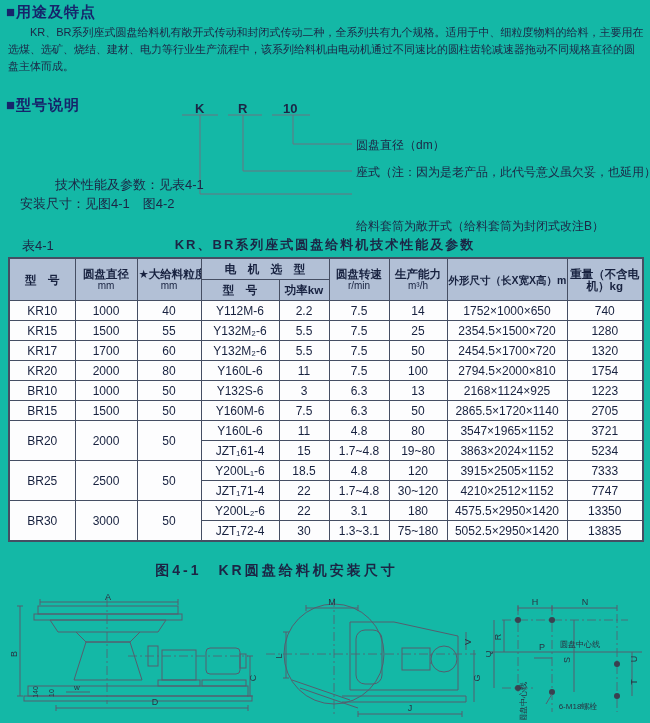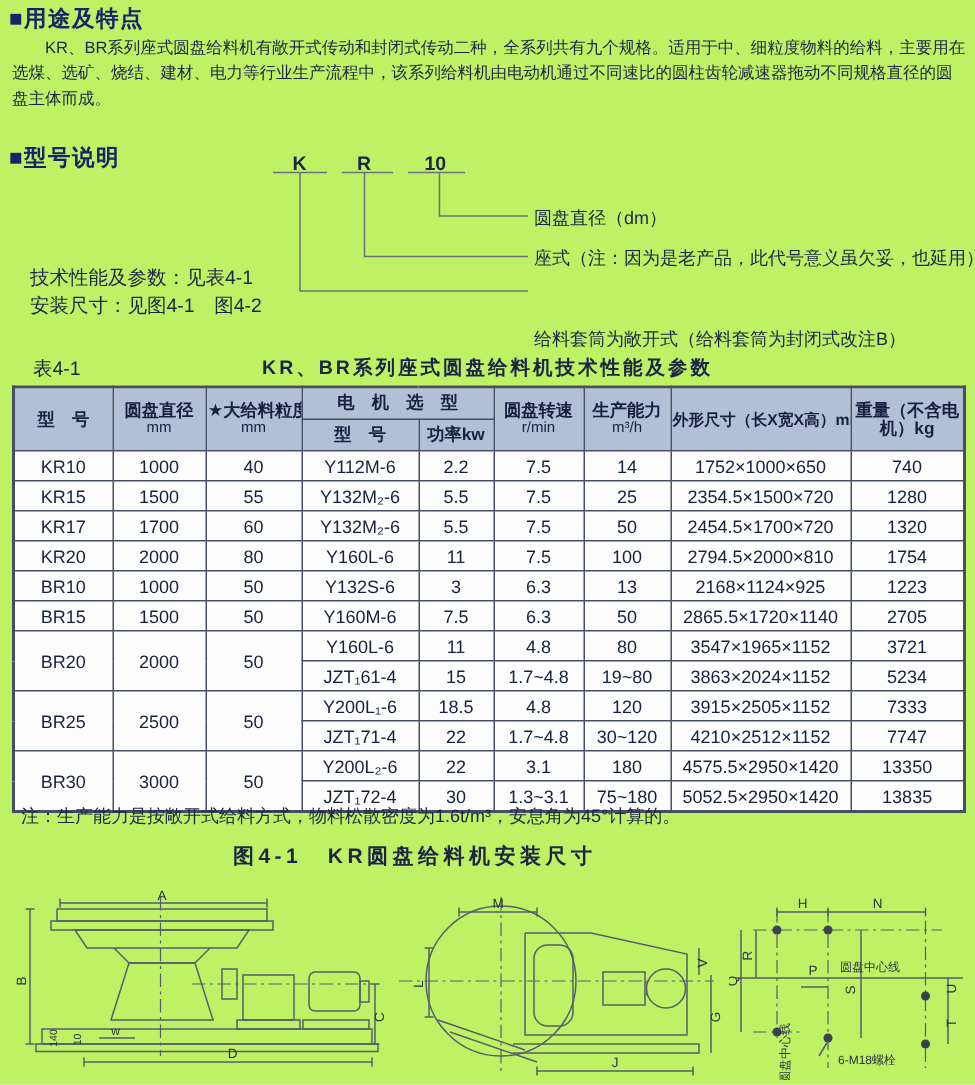--- a/index.html
+++ b/index.html
@@ -1,18 +1,18 @@
 <!DOCTYPE html>
 <html><head>
 <meta charset="utf-8">
 <style>
   html,body{margin:0;padding:0;}
   .page{
     position:relative; width:650px; height:723px; overflow:hidden;
-    background:#bef264;
+    background:#14b8a6;
     font-family:"Liberation Sans","DejaVu Sans",sans-serif;
     color:#1c2545;
   }
   .sec-title{
     position:absolute; left:6px;
     font-size:15px; font-weight:bold; color:#16246b; letter-spacing:1px;
   }
   .body-text{
     position:absolute; left:8px; width:636px; margin:0;
     font-size:11px; line-height:17px; text-indent:2em; color:#1c2545;
@@ -79,21 +79,21 @@
     <polyline class="mline" points="200,20 200,99 352,99"></polyline>
   </svg>
   <span class="model-letter" style="left:195px;top:101px;">K</span>
   <span class="model-letter" style="left:238px;top:101px;">R</span>
   <span class="model-letter" style="left:283px;top:101px;">10</span>
 
   <div class="callout-label" style="top:137px;">圆盘直径（dm）</div>
   <div class="callout-label" style="top:164px;">座式（注：因为是老产品，此代号意义虽欠妥，也延用）</div>
   <div class="callout-label" style="top:198px;margin-top:20px;">给料套筒为敞开式（给料套筒为封闭式改注B）</div>
 
-  <div class="ref-line" style="top:176px;">技术性能及参数：见表4-1</div>
+  <div class="ref-line" style="top:176px;margin-left:35px;">技术性能及参数：见表4-1</div>
   <div class="ref-line" style="top:195px;">安装尺寸：见图4-1　图4-2</div>
 
   <div class="table-label">表4-1</div>
   <div class="table-title">KR、BR系列座式圆盘给料机技术性能及参数</div>
 
   <table class="spec">
     <colgroup>
       <col style="width:66px">
         <col style="width:62px">
         <col style="width:64px">
@@ -252,21 +252,20 @@
           <td>JZT₁72-4</td>
           <td>30</td>
           <td>1.3~3.1</td>
           <td>75~180</td>
           <td>5052.5×2950×1420</td>
           <td>13835</td>
         </tr>
       </tbody>
   </table>
 
-  <div class="note-text">注：生产能力是按敞开式给料方式，物料松散密度为1.6t/m³，安息角为45°计算的。</div>
 
   <div class="fig-title">图4-1　KR圆盘给料机安装尺寸</div>
 
   <svg class="draw" width="250" height="128" style="left:10px;top:592px;">
     <line class="cdash" x1="97" y1="6" x2="97" y2="112"></line>
     <line x1="30" y1="10" x2="168" y2="10"></line>
     <line x1="30" y1="7" x2="30" y2="13"></line>
       <line x1="168" y1="7" x2="168" y2="13"></line>
     <rect x="28" y="14" width="140" height="8"></rect>
     <rect x="24" y="22" width="148" height="6"></rect>

